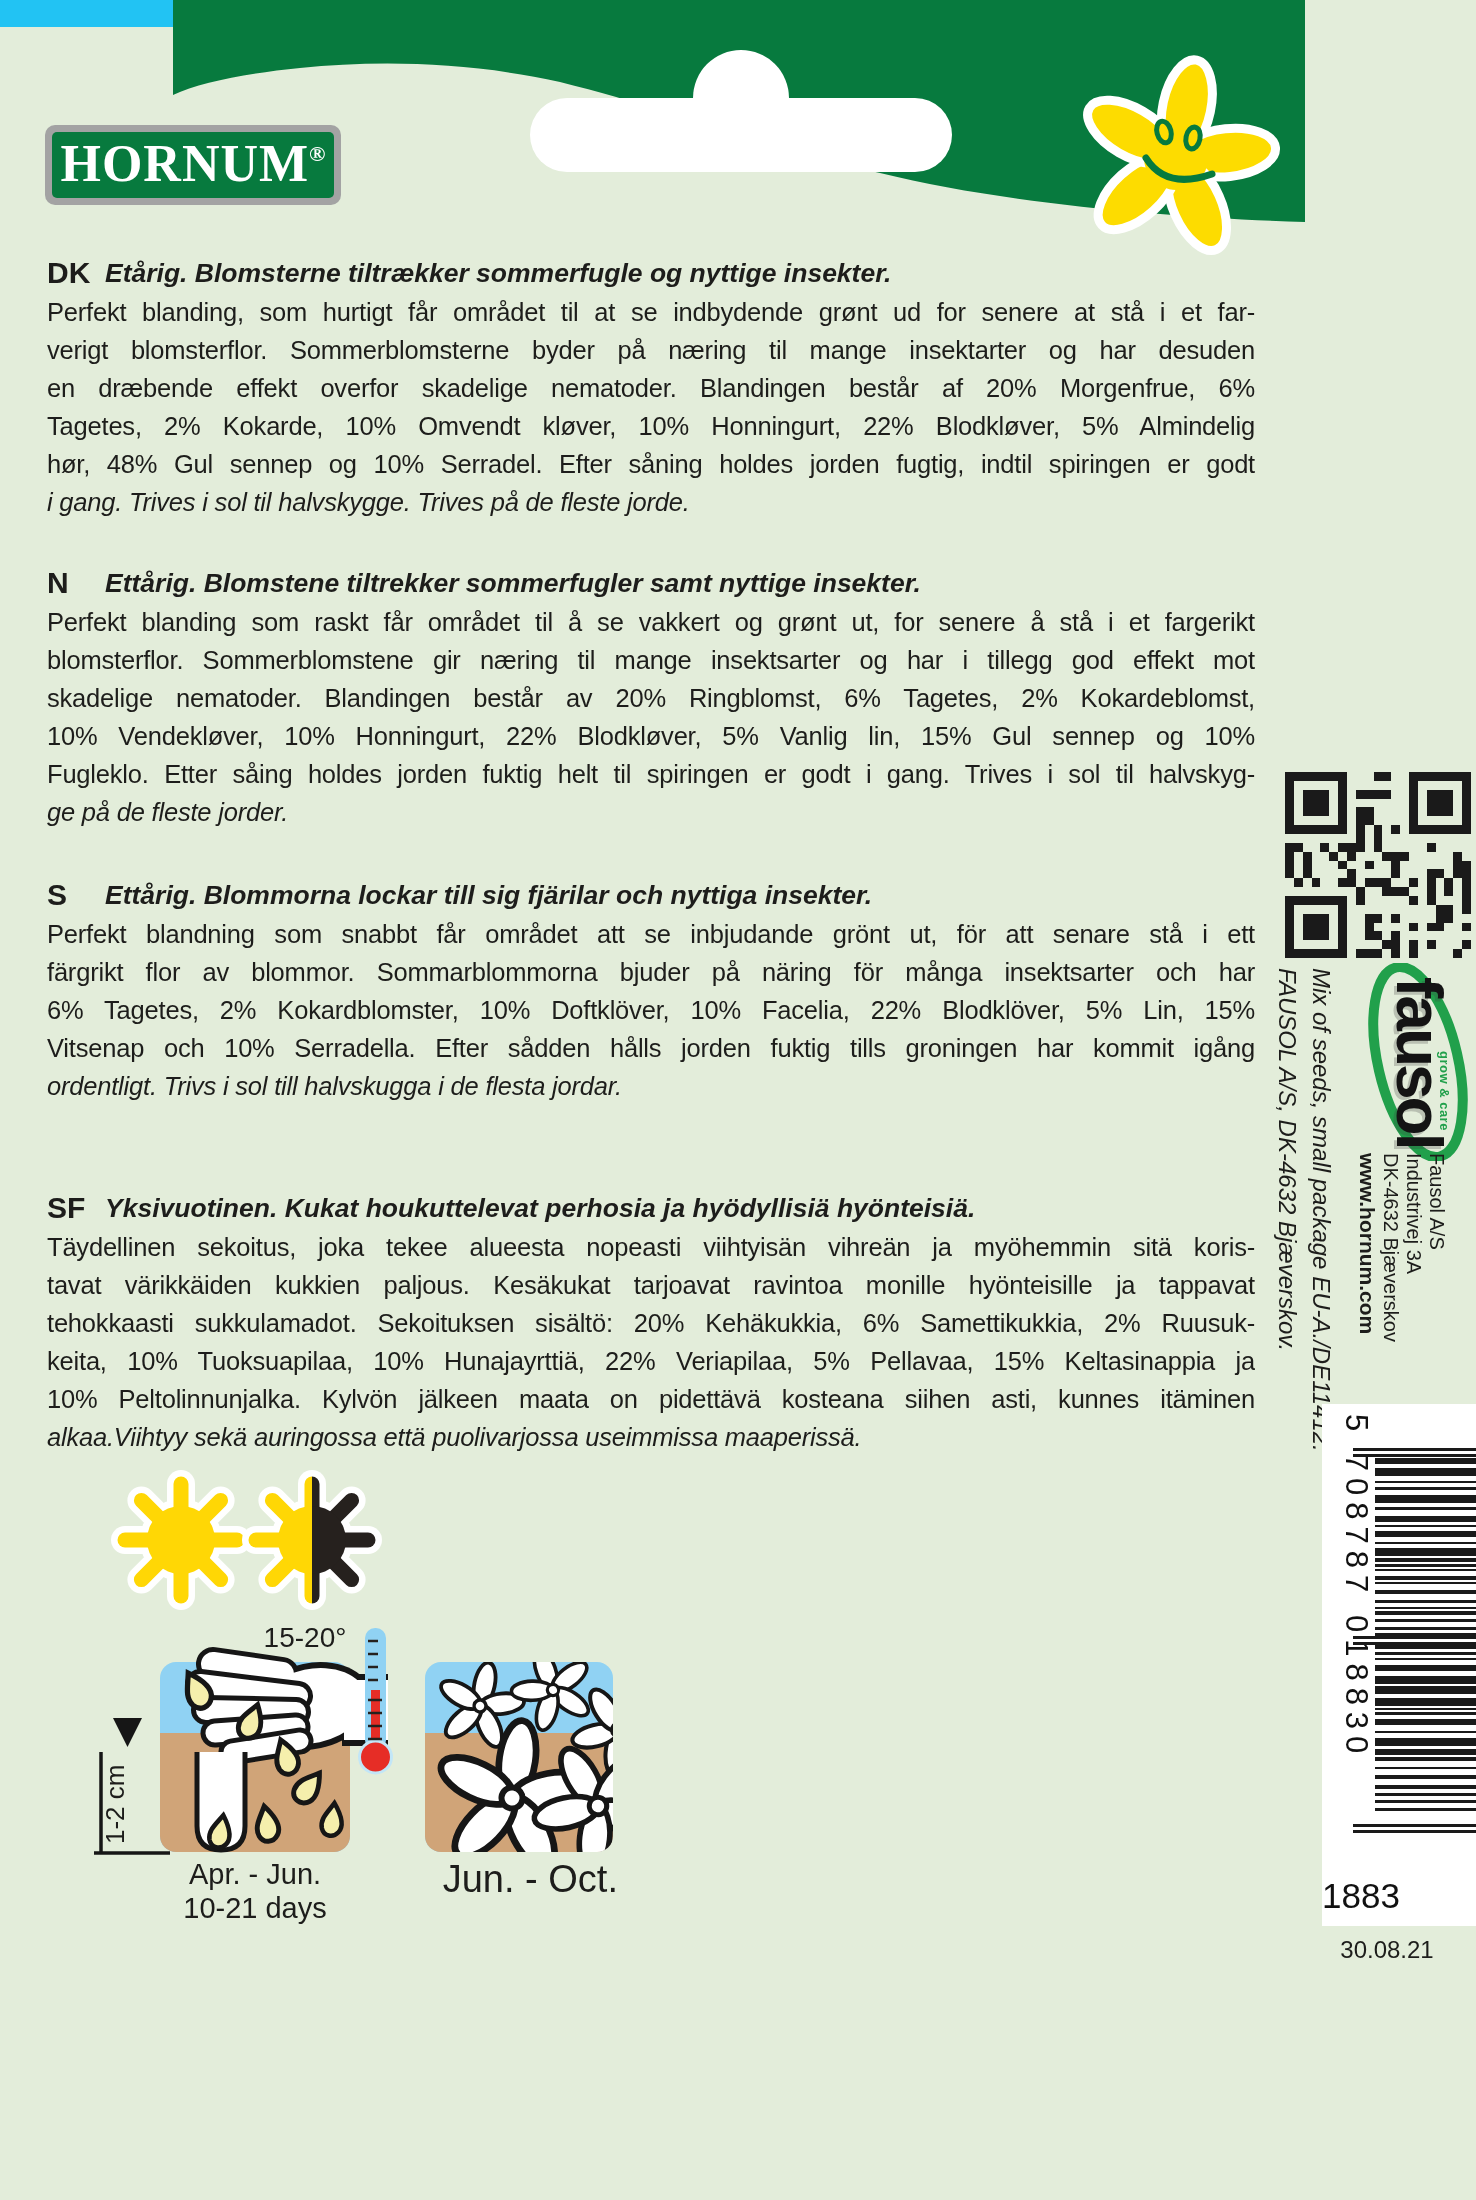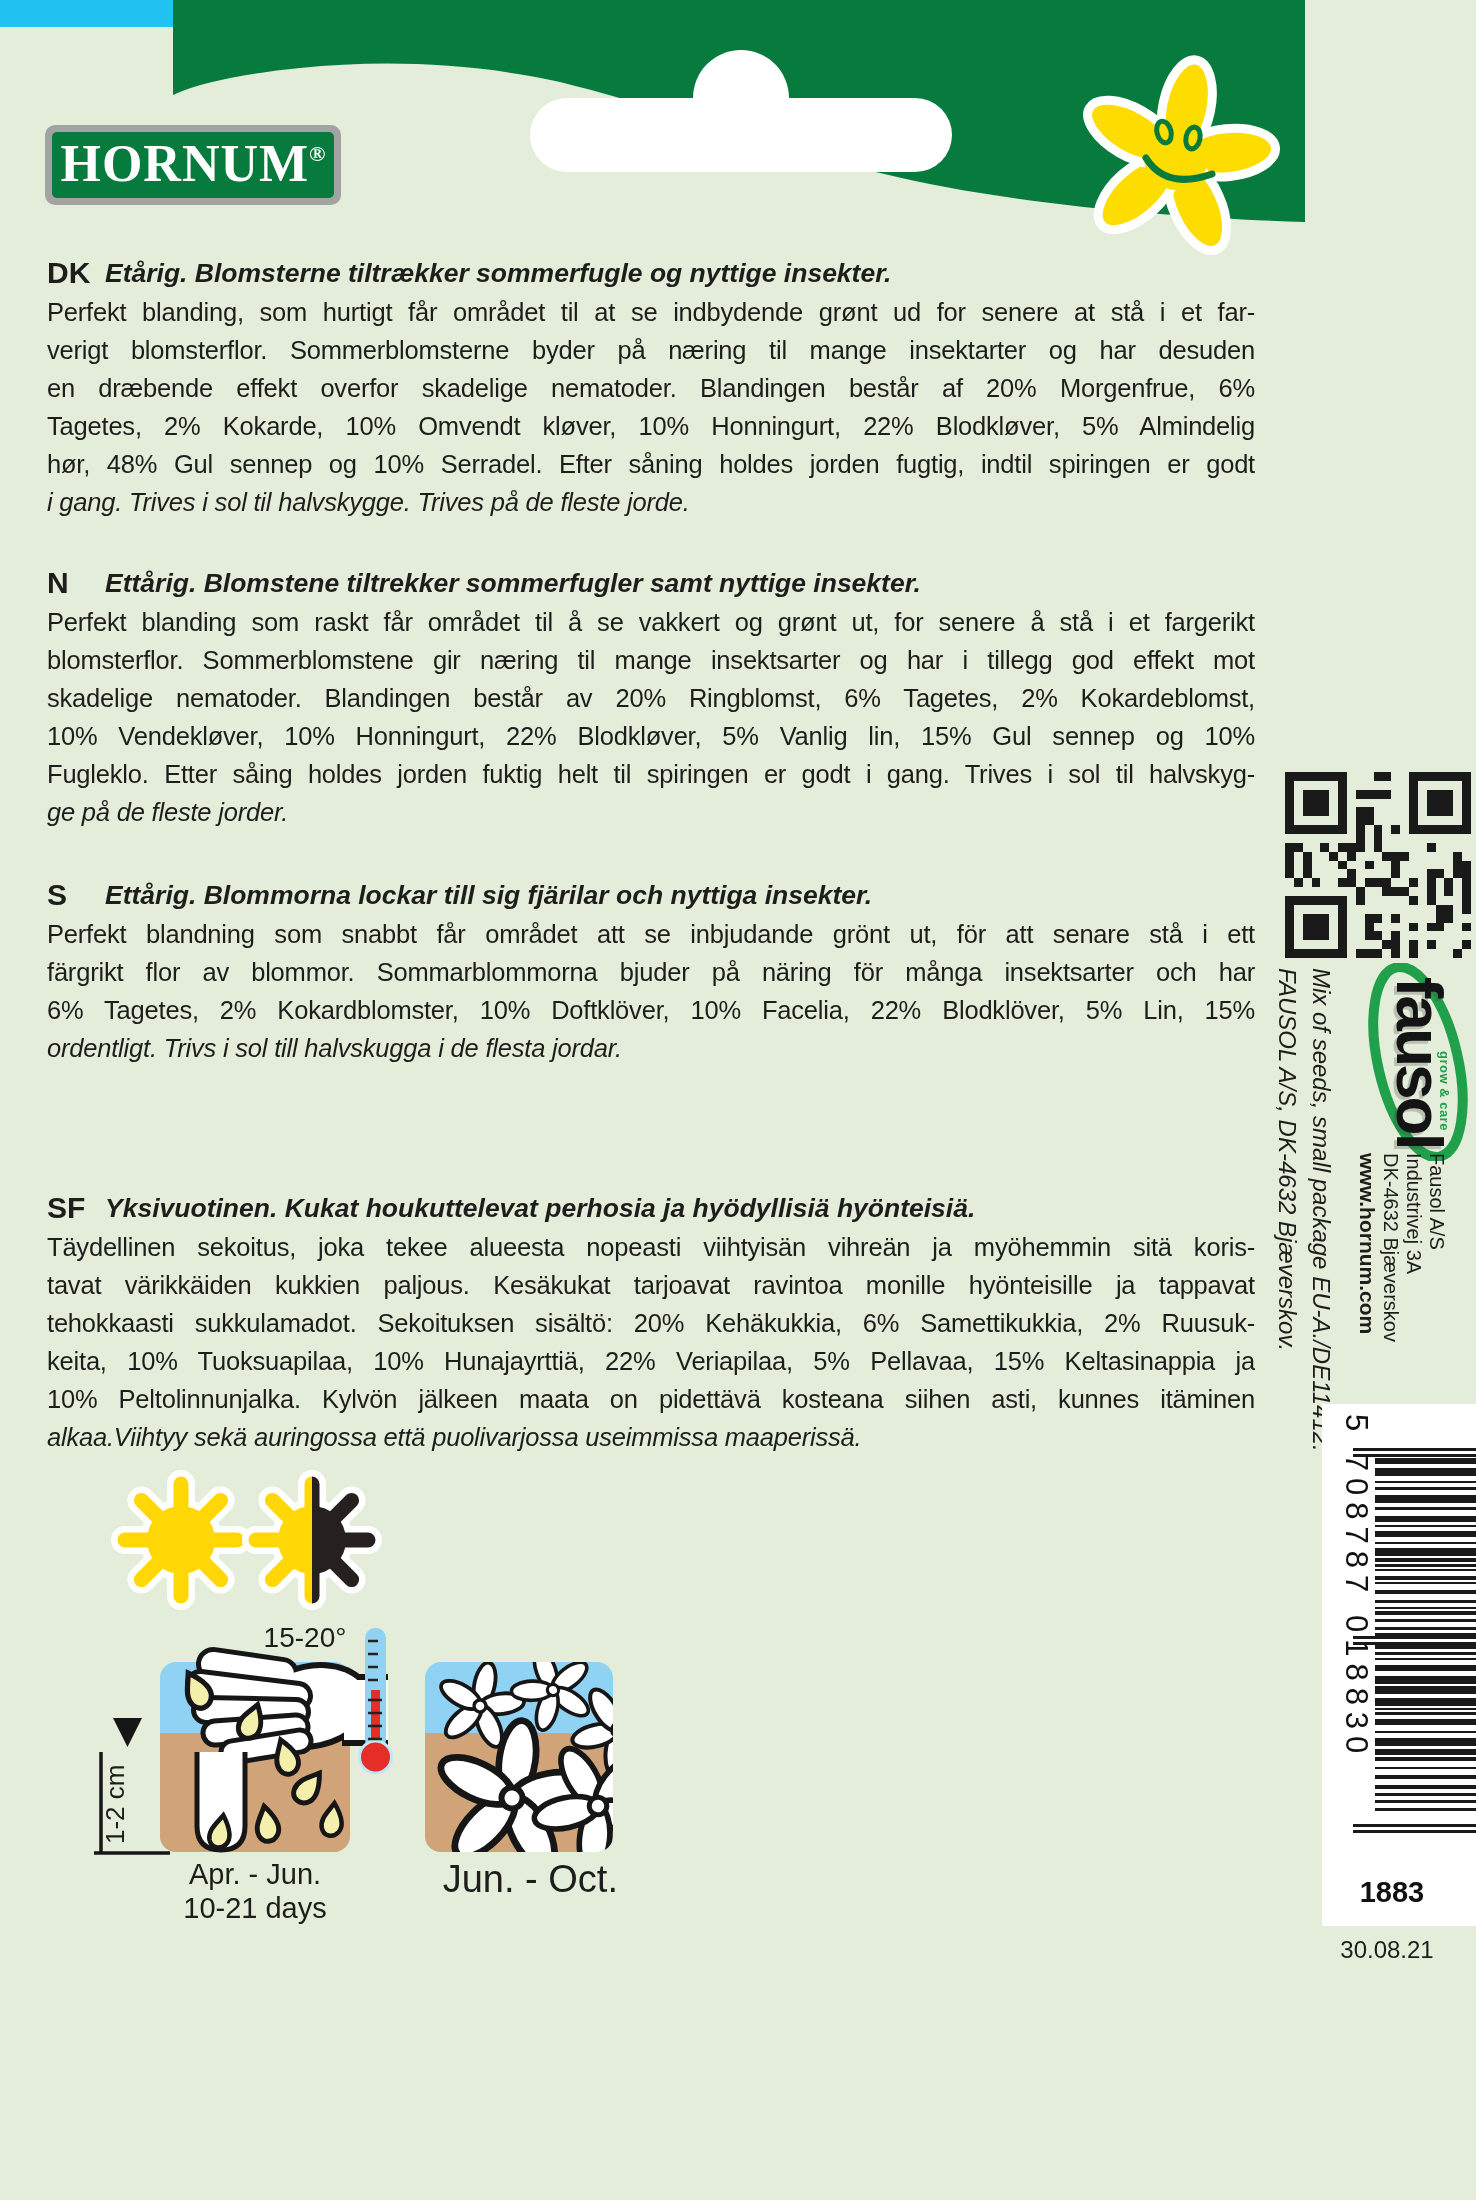--- a/index.html
+++ b/index.html
@@ -25,21 +25,21 @@
   #fausol{position:absolute;left:1470px;top:963px;width:198px;height:112px;transform:rotate(90deg);transform-origin:top left;}
   #fausol .word{position:absolute;left:14px;top:14px;font-size:64px;font-weight:bold;letter-spacing:-3px;color:#141414;text-shadow:3px 3px 0 rgba(60,60,60,0.25);}
   #fausol .tag{position:absolute;left:88px;top:18px;font-size:13px;font-weight:bold;color:#21a04b;letter-spacing:0.5px;}
   #fausol svg{position:absolute;left:0;top:0;}
   #address{position:absolute;left:1448px;top:1153px;width:196px;height:96px;transform:rotate(90deg);transform-origin:top left;font-size:20px;line-height:23px;}
   #address .addr-line{white-space:nowrap;}
   #address .addr-line.bold{font-weight:bold;font-size:21px;}
   #barcode-panel{position:absolute;left:1322px;top:1404px;width:154px;height:522px;background:#ffffff;}
   #barcode-digits{position:absolute;left:1374px;top:1414px;width:430px;height:36px;transform:rotate(90deg);transform-origin:top left;font-size:31px;letter-spacing:7px;color:#111;white-space:nowrap;}
   #barcode-bars{position:absolute;left:1353px;top:1448px;}
-  #barcode-number{position:absolute;left:1322px;top:1876px;width:140px;text-align:center;font-size:29px;font-weight:bold;color:#111;}
+  #barcode-number{position:absolute;left:1322px;top:1876px;width:140px;text-align:left;font-size:35px;font-weight:normal;color:#111;}
   #barcode-date{position:absolute;left:1322px;top:1936px;width:130px;text-align:center;font-size:24px;}
   
   #temp-label{position:absolute;left:247px;top:1622px;width:116px;text-align:center;font-size:28px;}
   #depth-label{position:absolute;left:100px;top:1844px;width:92px;height:32px;transform:rotate(-90deg);transform-origin:top left;font-size:26px;}
   #sow-label{position:absolute;left:158px;top:1858px;width:194px;text-align:center;font-size:29px;}
   #days-label{position:absolute;left:158px;top:1892px;width:194px;text-align:center;font-size:29px;}
   #flower-label{position:absolute;left:424px;top:1858px;width:194px;text-align:right;font-size:38px;}
 </style>
 </head>
 <body>
@@ -105,20 +105,21 @@
           <div class="bl last">ge på de fleste jorder.</div>
         </div>
       </div>
       <div class="section" style="top: 878px;">
         <span class="code">S</span>
         <div class="heading">Ettårig. Blommorna lockar till sig fjärilar och nyttiga insekter.</div>
         <div class="body-lines">
           <div class="bl">Perfekt blandning som snabbt får området att se inbjudande grönt ut, för att senare stå i ett</div>
           <div class="bl">färgrikt flor av blommor. Sommarblommorna bjuder på näring för många insektsarter och har</div>
           <div class="bl">6% Tagetes, 2% Kokardblomster, 10% Doftklöver, 10% Facelia, 22% Blodklöver, 5% Lin, 15%</div>
+          <div class="bl">Vitsenap och 10% Serradella. Efter sådden hålls jorden fuktig tills groningen har kommit igång</div>
           <div class="bl last">ordentligt. Trivs i sol till halvskugga i de flesta jordar.</div>
         </div>
       </div>
       <div class="section" style="top: 1191px;">
         <span class="code">SF</span>
         <div class="heading">Yksivuotinen. Kukat houkuttelevat perhosia ja hyödyllisiä hyönteisiä.</div>
         <div class="body-lines">
           <div class="bl">Täydellinen sekoitus, joka tekee alueesta nopeasti viihtyisän vihreän ja myöhemmin sitä koris-</div>
           <div class="bl">tavat värikkäiden kukkien paljous. Kesäkukat tarjoavat ravintoa monille hyönteisille ja tappavat</div>
           <div class="bl">tehokkaasti sukkulamadot. Sekoituksen sisältö: 20% Kehäkukkia, 6% Samettikukkia, 2% Ruusuk-</div>

